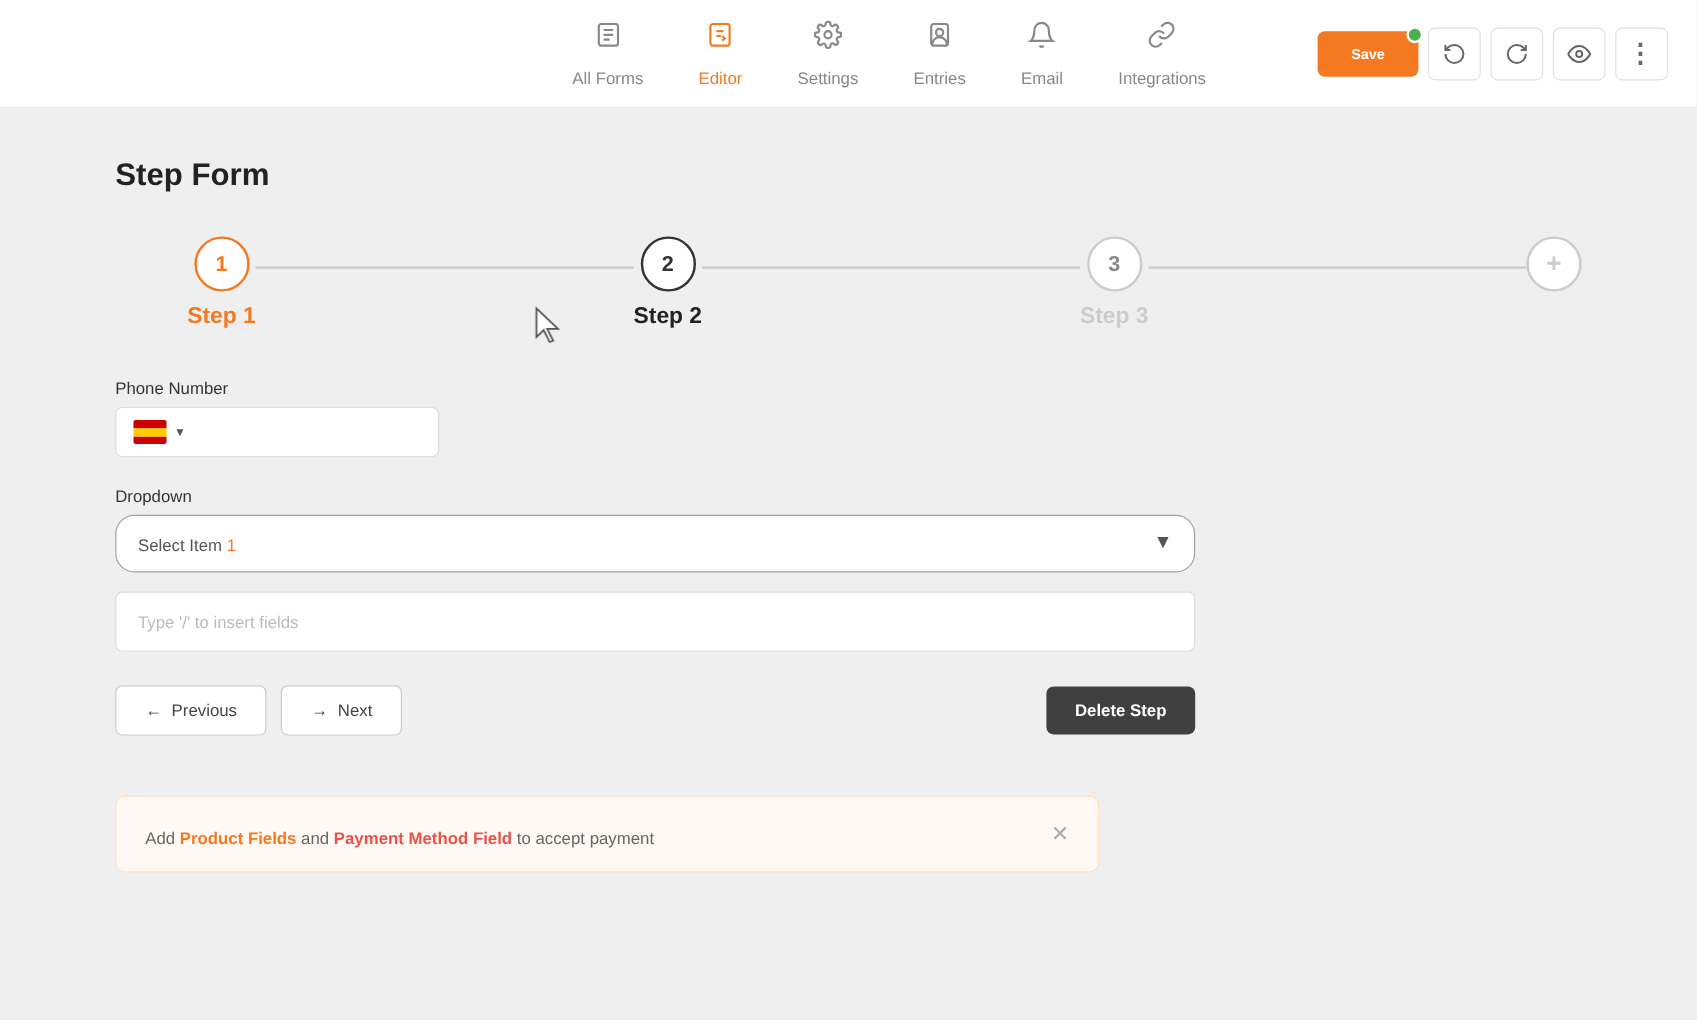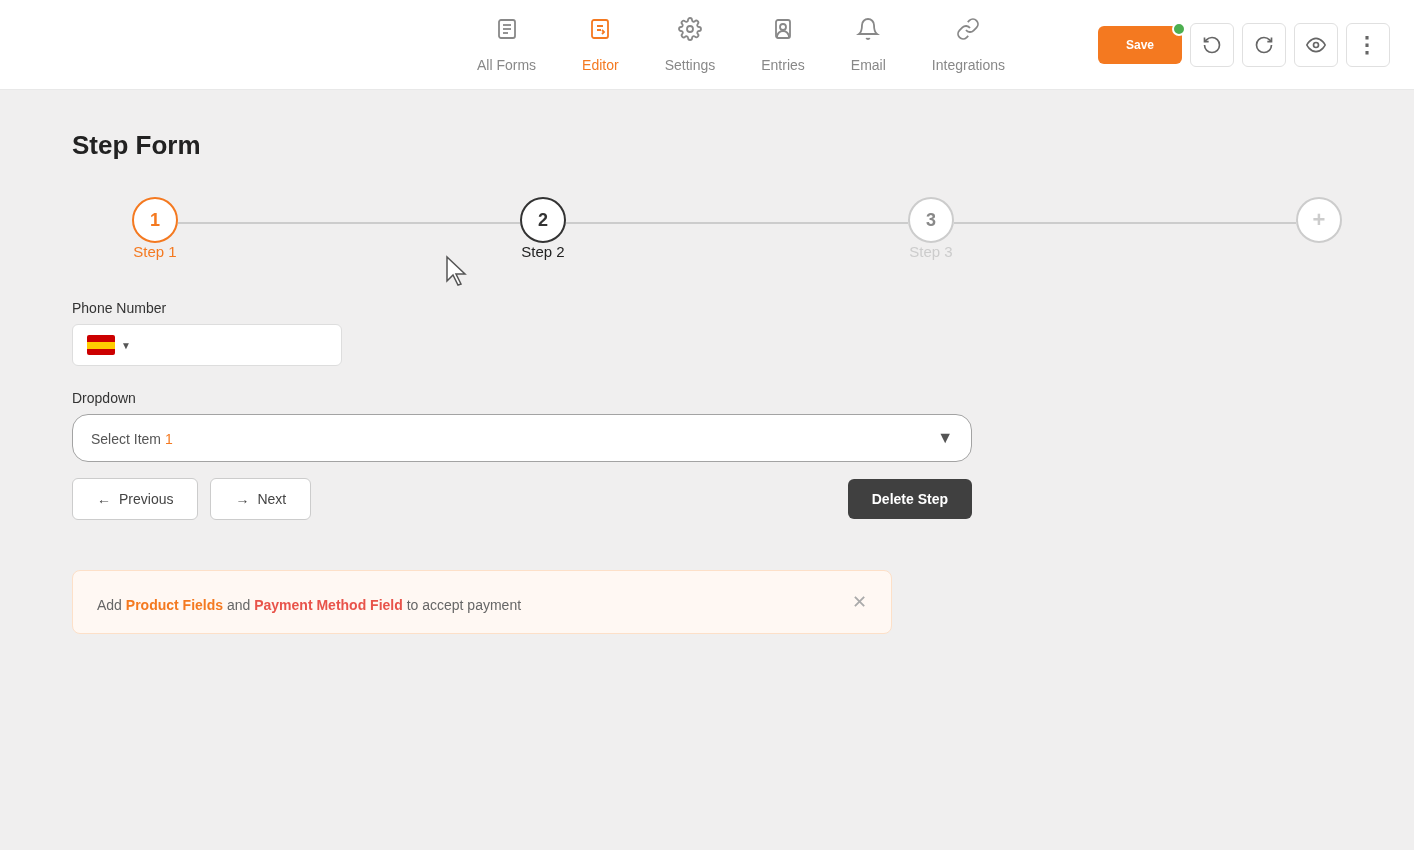--- a/index.html
+++ b/index.html
@@ -82,21 +82,21 @@
       display: flex;
       align-items: center;
       justify-content: center;
       cursor: pointer;
       font-size: 18px;
       color: #666;
     }
 
     
     .main-content {
-      padding: 40px 72px;
+      padding: 40px 96px;
     }
     .page-title {
       font-size: 26px;
       font-weight: 600;
       color: #222;
       margin-bottom: 36px;
     }
 
     
     .step-wizard {
@@ -139,22 +139,23 @@
     .step-circle.done {
       border-color: #333;
       color: #333;
     }
     .step-circle.add {
       border-color: #ccc;
       color: #ccc;
       font-size: 22px;
     }
     .step-label {
-      font-size: 15px;
-      font-weight: 400;
+      margin-top: 10px;
+      font-size: 19px;
+      font-weight: 700;
       color: #ccc;
     }
     .step-label.active { color: #f47920; }
     .step-label.done { color: #222; }
 
     
     .form-area {
       max-width: 900px;
     }
     .field-label {
@@ -401,20 +402,23 @@
     </div>
 
     <div>
       <div class="field-label">Dropdown</div>
       <div class="dropdown-field">
         <span>Select Item <span style="color:#f47920">1</span></span>
         <span class="chevron">▼</span>
       </div>
     </div>
 
+    <div class="insert-field">
+      <span style="color:#bbb">Type '/' to insert fields</span>
+    </div>
 
     <div class="nav-buttons">
       <div class="nav-buttons-left">
         <button class="prev-btn">
           <span>←</span>
           <span>Previous</span>
         </button>
         <button class="next-btn">
           <span>→</span>
           <span>Next</span>

